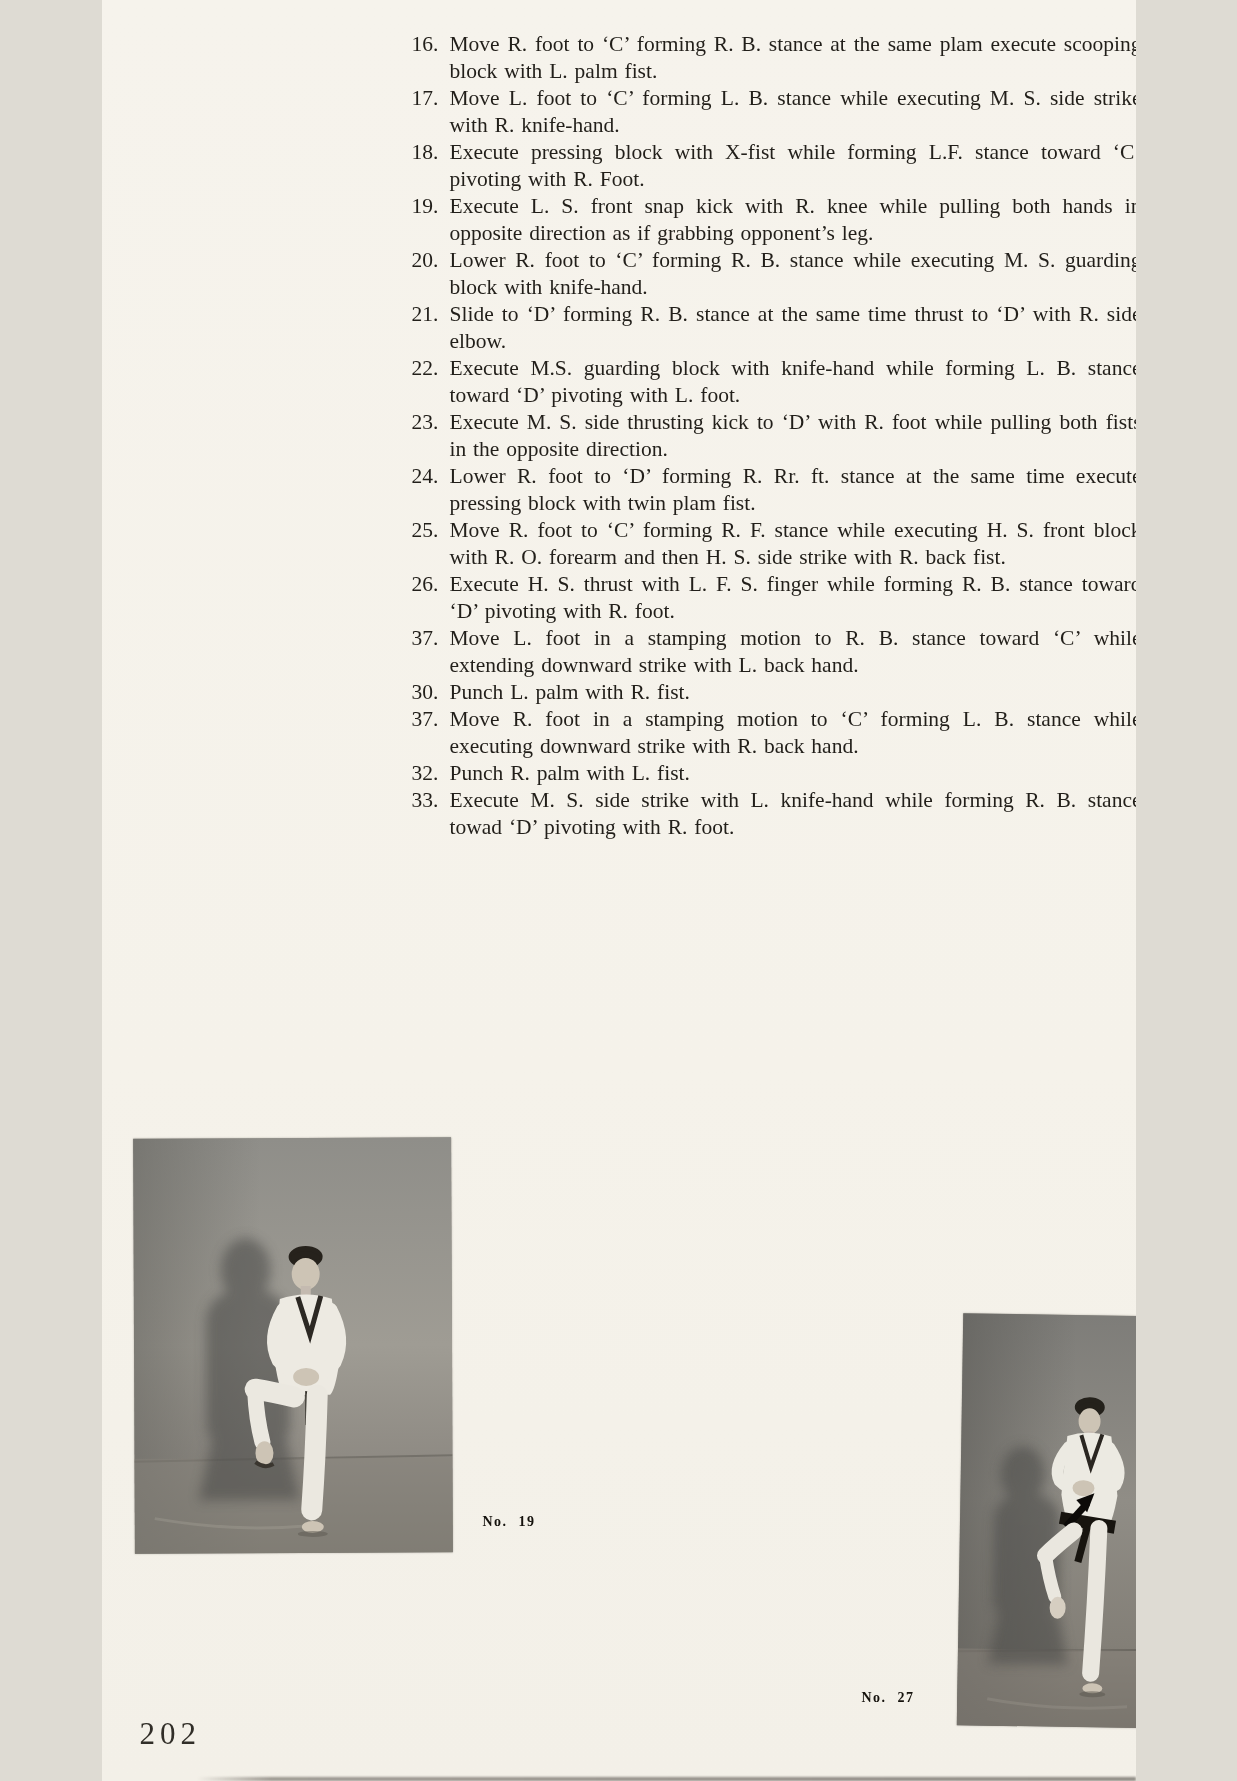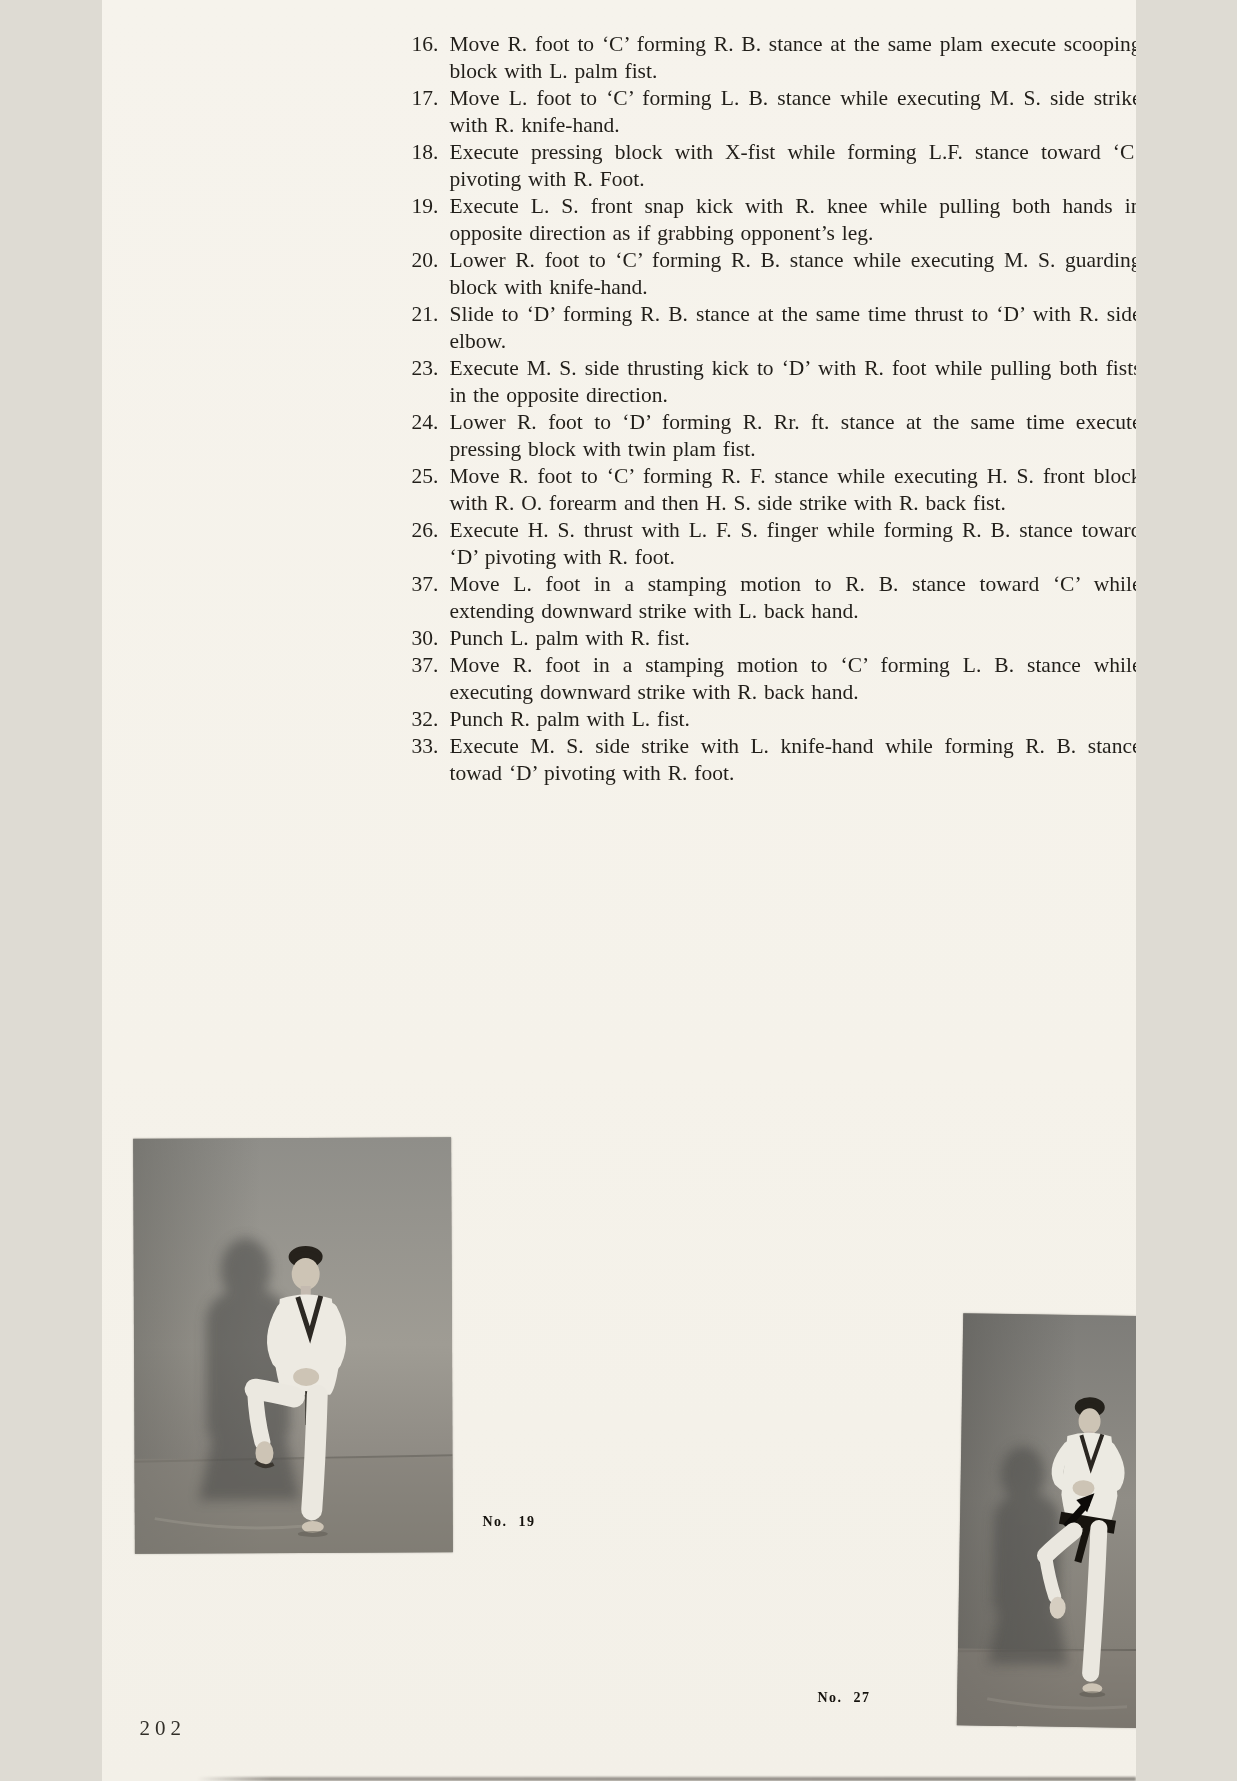--- a/index.html
+++ b/index.html
@@ -25,24 +25,24 @@
     background:#908e88;
   }
   .photo-left  { left:32px;  top:1138px; width:318px; height:415px; transform:rotate(-0.25deg); }
   .photo-right { left:858px; top:1315px; width:228px; height:412px; transform:rotate(0.9deg); }
   .photo svg { display:block; }
   .caption {
     position:absolute; font-weight:bold; font-size:14px;
     letter-spacing:1.5px; color:#15120d; word-spacing:6px;
   }
   .caption-left  { left:381px; top:1514px; }
-  .caption-right { left:716px; top:1690px; }
+  .caption-right { left:760px; top:1690px; }
   .page-number {
     position:absolute; left:38px; top:1716px;
-    font-size:21px; letter-spacing:5px; color:#312e28;
+    font-size:31px; letter-spacing:5px; color:#312e28;
   }
   .scan-edge {
     position:absolute; left:95px; right:0; bottom:0; height:4px;
     background:linear-gradient(to right, rgba(70,65,58,0), rgba(70,65,58,.5) 8%, rgba(60,56,50,.55));
     filter:blur(1px);
   }
 </style>
 </head>
 <body>
 
@@ -65,20 +65,24 @@
         <span class="num">19.</span>
         <span class="txt">Execute L. S. front snap kick with R. knee while pulling both hands in opposite direction as if grabbing opponent’s leg.</span>
       </li>
     <li class="item">
         <span class="num">20.</span>
         <span class="txt">Lower R. foot to ‘C’ forming R. B. stance while executing M. S. guarding block with knife-hand.</span>
       </li>
     <li class="item">
         <span class="num">21.</span>
         <span class="txt">Slide to ‘D’ forming R. B. stance at the same time thrust to ‘D’ with R. side elbow.</span>
+      </li>
+    <li class="item">
+        <span class="num">22.</span>
+        <span class="txt">Execute M.S. guarding block with knife-hand while forming L. B. stance toward ‘D’ pivoting with L. foot.</span>
       </li>
     <li class="item">
         <span class="num">23.</span>
         <span class="txt">Execute M. S. side thrusting kick to ‘D’ with R. foot while pulling both fists in the opposite direction.</span>
       </li>
     <li class="item">
         <span class="num">24.</span>
         <span class="txt">Lower R. foot to ‘D’ forming R. Rr. ft. stance at the same time execute pressing block with twin plam fist.</span>
       </li>
     <li class="item">

